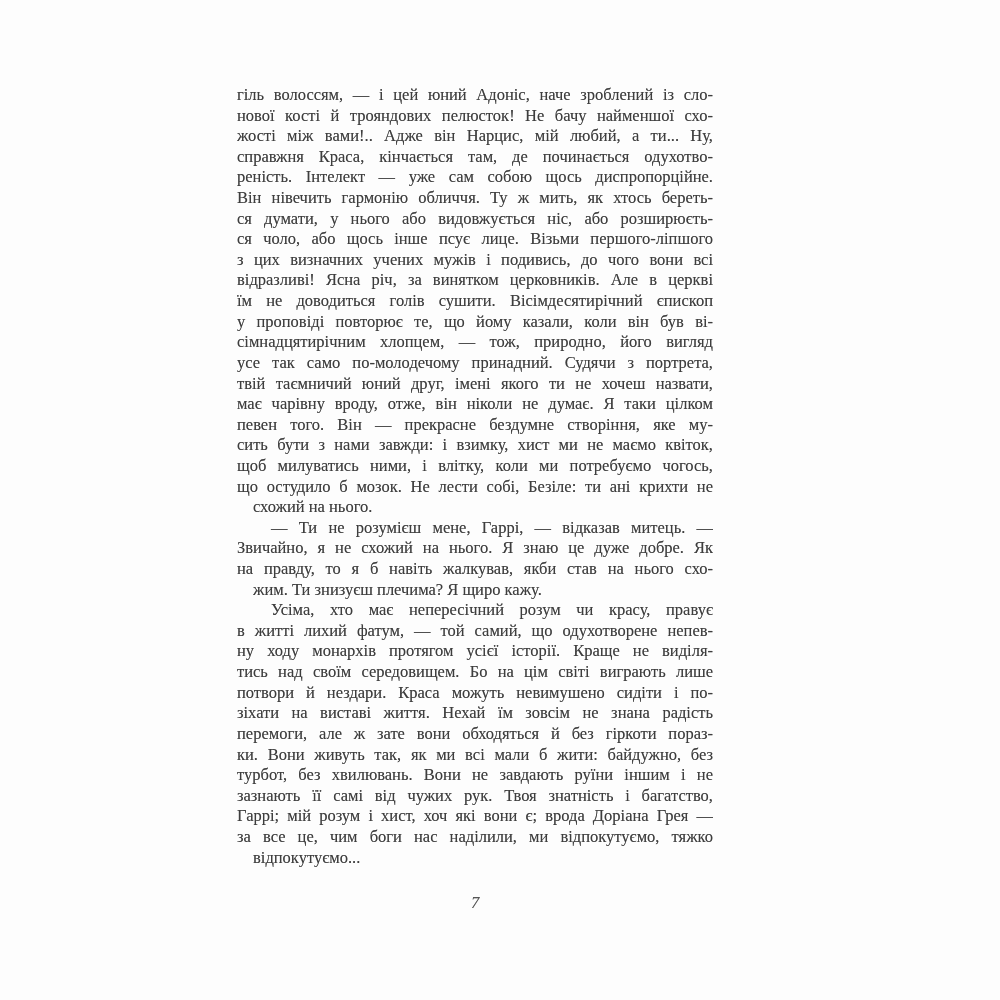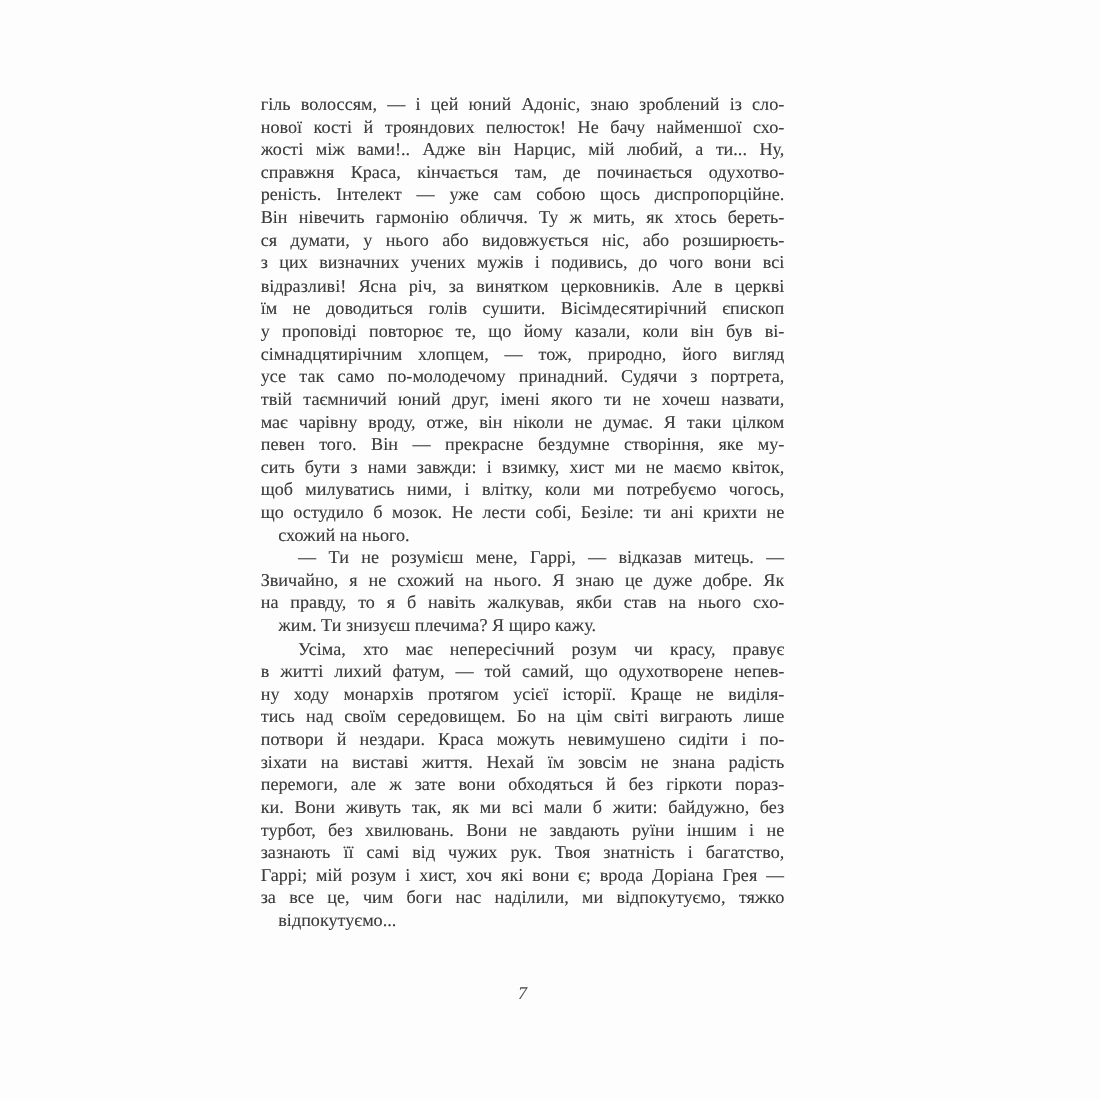--- a/index.html
+++ b/index.html
@@ -48,27 +48,28 @@
     font-size: 16.5px;
     color: #555555;
     text-shadow: 0 0 0.5px rgba(90,90,90,0.5);
   }
 </style>
 </head>
 <body>
 
 <div class="page">
   <div class="text-block" id="text-block">
-      <div class="line">гіль волоссям, — і цей юний Адоніс, знаю зроблений із сло-</div>
+      <div class="line">гіль волоссям, — і цей юний Адоніс, наче зроблений із сло-</div>
       <div class="line">нової кості й трояндових пелюсток! Не бачу найменшої схо-</div>
       <div class="line">жості між вами!.. Адже він Нарцис, мій любий, а ти... Ну,</div>
       <div class="line">справжня Краса, кінчається там, де починається одухотво-</div>
       <div class="line">реність. Інтелект — уже сам собою щось диспропорційне.</div>
       <div class="line">Він нівечить гармонію обличчя. Ту ж мить, як хтось береть-</div>
       <div class="line">ся думати, у нього або видовжується ніс, або розширюєть-</div>
+      <div class="line">ся чоло, або щось інше псує лице. Візьми першого-ліпшого</div>
       <div class="line">з цих визначних учених мужів і подивись, до чого вони всі</div>
       <div class="line">відразливі! Ясна річ, за винятком церковників. Але в церкві</div>
       <div class="line">їм не доводиться голів сушити. Вісімдесятирічний єпископ</div>
       <div class="line">у проповіді повторює те, що йому казали, коли він був ві-</div>
       <div class="line">сімнадцятирічним хлопцем, — тож, природно, його вигляд</div>
       <div class="line">усе так само по-молодечому принадний. Судячи з портрета,</div>
       <div class="line">твій таємничий юний друг, імені якого ти не хочеш назвати,</div>
       <div class="line">має чарівну вроду, отже, він ніколи не думає. Я таки цілком</div>
       <div class="line">певен того. Він — прекрасне бездумне створіння, яке му-</div>
       <div class="line">сить бути з нами завжди: і взимку, хист ми не маємо квіток,</div>

